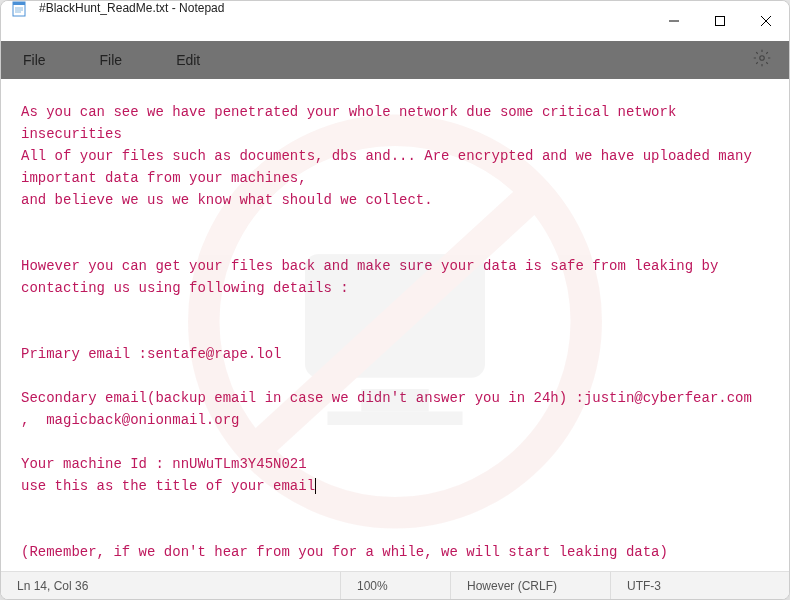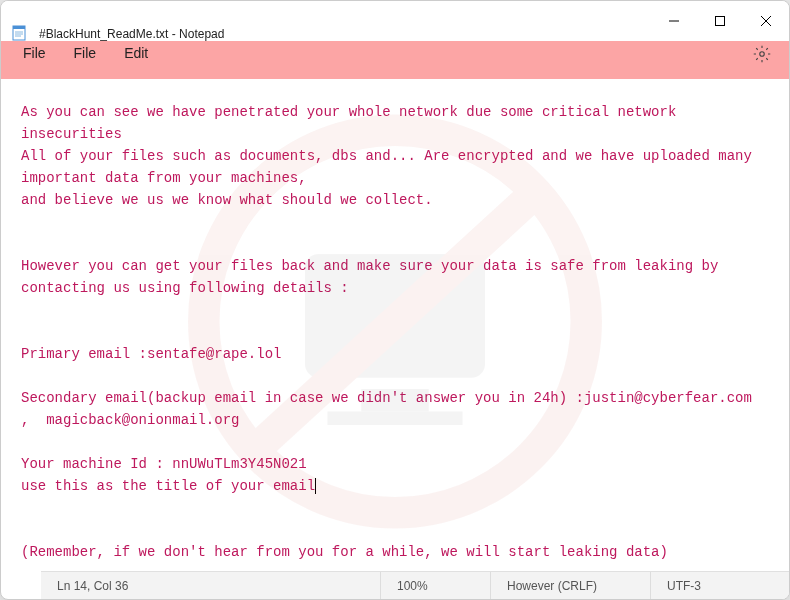--- a/index.html
+++ b/index.html
@@ -22,21 +22,21 @@
       border: 1px solid #ccc;
       border-radius: 8px;
       display: flex;
       flex-direction: column;
       overflow: hidden;
       box-shadow: 0 2px 10px rgba(0,0,0,0.1);
     }
     .titlebar {
       height: 40px;
       display: flex;
-      align-items: flex-end;
+      align-items: flex-start;
       background: white;
       border-bottom: none;
       padding-left: 10px;
     }
     .titlebar-icon {
       width: 16px;
       height: 16px;
       margin-right: 12px;
       display: flex;
       align-items: center;
@@ -55,24 +55,24 @@
       width: 46px;
       height: 100%;
       display: flex;
       align-items: center;
       justify-content: center;
       cursor: pointer;
     }
     .menubar {
       height: 38px;
       display: flex;
-      align-items: flex-start;
+      align-items: center;
       padding: 0 14px;
-      gap: 12px;
-      background: #fca5a5;
+      gap: 38px;
+      background: #737373;
     }
     .menu-item {
       font-size: 14px;
       color: #222;
       cursor: pointer;
       padding: 4px 8px;
     }
     .menu-spacer {
       flex: 1;
     }
@@ -99,21 +99,20 @@
       vertical-align: text-bottom;
     }
     .statusbar {
       height: 28px;
       background: #f3f3f3;
       border-top: 1px solid #e0e0e0;
       display: flex;
       align-items: center;
       font-size: 12px;
       color: #555;
-      margin-left: 40px;
     }
     .status-section {
       padding: 0 16px;
       border-right: 1px solid #ddd;
       height: 100%;
       display: flex;
       align-items: center;
     }
     .status-section.first {
       flex: 0 0 340px;

